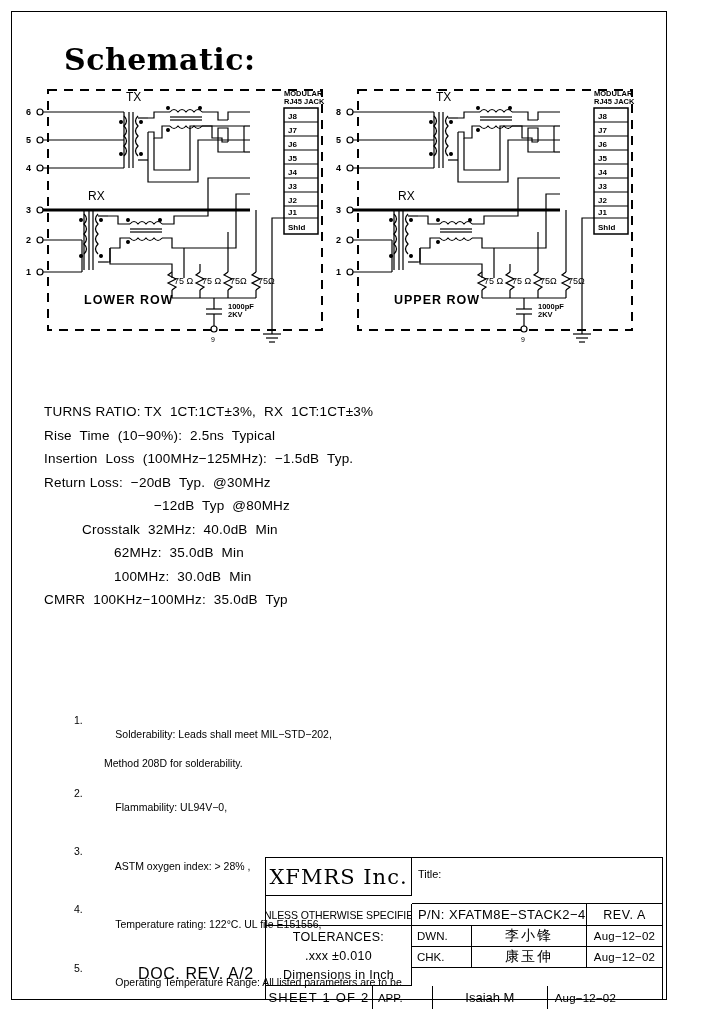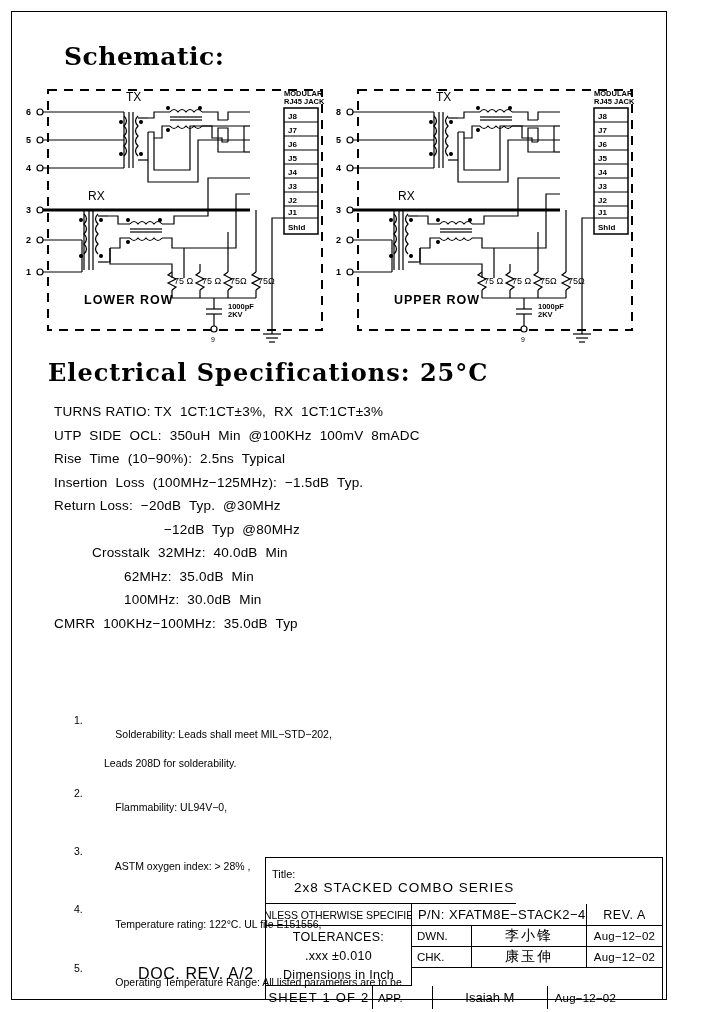--- a/index.html
+++ b/index.html
@@ -1,22 +1,22 @@
 <!DOCTYPE html>
 <html><head>
 <meta charset="utf-8">
 <style>
   html,body{margin:0;padding:0;background:#ffffff;}
   body{width:720px;height:1012px;font-family:"Liberation Sans",sans-serif;color:#000;}
   #page{position:relative;width:720px;height:1012px;overflow:hidden;}
   #frame{position:absolute;left:11px;top:11px;width:656px;height:989px;border:1.5px solid #000;box-sizing:border-box;}
   .hdg{position:absolute;font-family:"DejaVu Serif","Liberation Serif",serif;font-weight:700;color:#000;white-space:nowrap;}
-  #schematic-heading{left:64px;top:42px;font-size:25px;letter-spacing:.5px;}
+  #schematic-heading{left:64px;top:42px;font-size:30px;letter-spacing:.5px;}
   #espec-heading{left:48px;top:358px;font-size:24px;letter-spacing:1px;}
-  #spec-list{position:absolute;left:54px;top:400px;width:470px;}
+  #spec-list{position:absolute;left:44px;top:400px;width:470px;}
   .spec-line{font-size:13.5px;line-height:23.5px;white-space:pre;letter-spacing:.2px;}
   .spec-line.indent1{padding-left:110px;}
   .spec-line.indent2{padding-left:38px;}
   .spec-line.indent3{padding-left:70px;}
   #note-block{position:absolute;left:62px;top:698px;width:450px;}
   #note-title{font-size:10.5px;line-height:14px;}
   #note-items{margin:0;padding:0;list-style:none;}
   .note-item{font-size:10.5px;line-height:14.6px;padding-left:30px;position:relative;white-space:pre;}
   .note-num{position:absolute;left:12px;}
   .note-cont{font-size:10.5px;line-height:14.6px;padding-left:42px;white-space:pre;}
@@ -397,42 +397,40 @@
         <text x="4" y="161">2</text>
         <text x="4" y="193">1</text>
       </g>
 
       <text x="104" y="19" font-size="12">TX</text>
       <text x="66" y="118" font-size="12">RX</text>
       <text x="62" y="222" font-size="12.5" font-weight="bold" font-family="DejaVu Serif, serif" letter-spacing="1">UPPER ROW</text>
     </g>
   </svg>
 
-  <div class="hdg" id="espec-heading">Electrical  Specifications:  25°C</div>
 
   <div id="spec-list">
     <div class="spec-line">TURNS RATIO: TX  1CT:1CT±3%,  RX  1CT:1CT±3%</div>
-    <div class="spec-line">UTP  SIDE  OCL:  350uH  Min  @100KHz  100mV  8mADC</div>
     <div class="spec-line">Rise  Time  (10−90%):  2.5ns  Typical</div>
     <div class="spec-line">Insertion  Loss  (100MHz−125MHz):  −1.5dB  Typ.</div>
     <div class="spec-line">Return Loss:  −20dB  Typ.  @30MHz</div>
     <div class="spec-line indent1">−12dB  Typ  @80MHz</div>
     <div class="spec-line indent2">Crosstalk  32MHz:  40.0dB  Min</div>
     <div class="spec-line indent3">62MHz:  35.0dB  Min</div>
     <div class="spec-line indent3">100MHz:  30.0dB  Min</div>
     <div class="spec-line">CMRR  100KHz−100MHz:  35.0dB  Typ</div>
   </div>
 
   <div id="note-block">
     <ul id="note-items">
       <li class="note-item">
         <span class="note-num">1.</span>
         <span>Solderability: Leads shall meet MIL−STD−202,</span>
       </li>
-      <li class="note-cont">Leads 208D for solderability.</li>
+      <li class="note-cont">Method 208D for solderability.</li>
       <li class="note-item">
         <span class="note-num">2.</span>
         <span>Flammability: UL94V−0,</span>
       </li>
       <li class="note-item">
         <span class="note-num">3.</span>
         <span>ASTM oxygen index: &gt; 28% ,</span>
       </li>
       <li class="note-item">
         <span class="note-num">4.</span>
@@ -443,23 +441,23 @@
         <span>Operating Temperature Range: All listed parameters are to be</span>
       </li>
 
     </ul>
   </div>
 
   <div id="doc-rev">DOC. REV. A/2</div>
 
   <div id="title-block">
     <div class="tb-row">
+      <div class="tb-cell br bb" id="tb-logo">XFMRS Inc.</div>
       <div class="tb-cell bb" id="tb-title">
         <span class="tb-title-lab">Title:</span>
-        <span class="tb-title-val">2x8 STACKED COMBO SERIES</span>
       </div>
     </div>
     <div class="tb-row">
       <div class="tb-cell br bb" id="tb-uos">UNLESS OTHERWISE SPECIFIED</div>
       <div class="tb-cell br bb" id="tb-pn">P/N:  XFATM8E−STACK2−4</div>
       <div class="tb-cell bb" id="tb-rev">REV. A</div>
     </div>
     <div class="tb-row">
       <div class="tb-cell br bb" id="tb-tol">
         <span class="tb-tol-l">TOLERANCES:</span>

